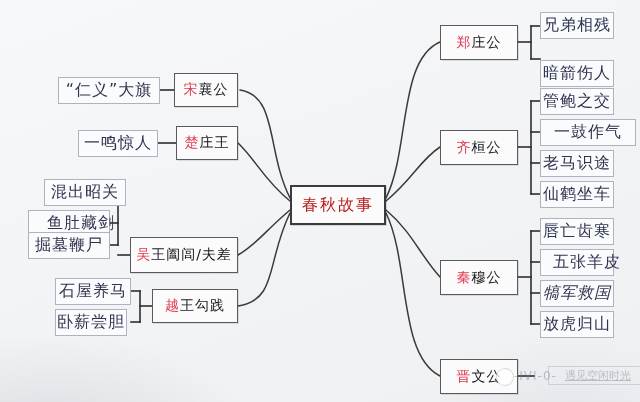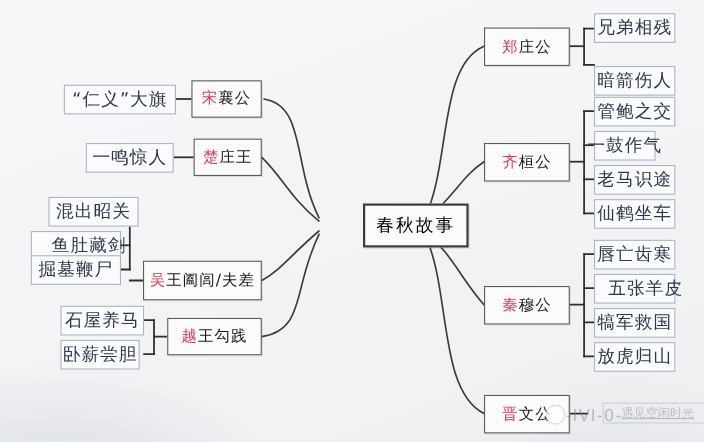--- a/index.html
+++ b/index.html
@@ -52,24 +52,23 @@
     display: flex;
     align-items: center;
     justify-content: center;
     white-space: nowrap;
     background: #fbfbfc;
   }
   
   .node.root {
     border: 2px solid #3b3b3d;
     font-size: 16px;
-    color: #000000;
+    color: #b91c1c;
     letter-spacing: 2px;
     box-shadow: 1px 1px 0 rgba(0,0,0,0.12);
-    margin-left: 40px;
   }
   
   .node.lvl1 {
     border: 1.6px solid #5a5a5e;
     font-size: 14px;
     color: #17171a;
     letter-spacing: 1px;
     box-shadow: 1px 1px 0 rgba(0,0,0,0.10);
   }
   
@@ -78,21 +77,21 @@
     font-size: 16px;
     color: #2f3550;
     letter-spacing: 1px;
     background: #fafbfc;
   }
   .accent {
     color: #e0384f;
   }
   .watermark {
     position: absolute;
-    font-size: 15px;
+    font-size: 12px;
     color: rgba(120,126,140,0.45);
     letter-spacing: 1px;
     white-space: nowrap;
     pointer-events: none;
     user-select: none;
   }
   .wm-badge {
     position: absolute;
     border: 1px solid rgba(150,156,170,0.35);
     color: rgba(120,126,140,0.42);
@@ -201,37 +200,37 @@
   <div class="node leaf" style="left:540px; top:12px; width:74px; height:27px;">
     <span>兄弟相残</span>
   </div>
   <div class="node leaf" style="left:540px; top:45px; width:74px; height:27px;margin-top:15px;">
     <span>暗箭伤人</span>
   </div>
 
   <div class="node leaf" style="left:540px; top:88px; width:74px; height:27px;">
     <span>管鲍之交</span>
   </div>
-  <div class="node leaf" style="left:540px; top:119px; width:56px; height:27px;">
+  <div class="node leaf" style="left:540px; top:119px; width:96px; height:27px;">
     <span>一鼓作气</span>
   </div>
   <div class="node leaf" style="left:540px; top:150px; width:74px; height:27px;">
     <span>老马识途</span>
   </div>
   <div class="node leaf" style="left:540px; top:181px; width:74px; height:27px;">
     <span>仙鹤坐车</span>
   </div>
 
   <div class="node leaf" style="left:540px; top:218px; width:74px; height:27px;">
     <span>唇亡齿寒</span>
   </div>
   <div class="node leaf" style="left:540px; top:249px; width:74px; height:27px;padding-left:20px;">
     <span>五张羊皮</span>
   </div>
-  <div class="node leaf" style="left:540px; top:280px; width:74px; height:27px;">
+  <div class="node leaf" style="left:540px; top:280px; width:74px; height:27px;font-style:italic;">
     <span>犒军救国</span>
   </div>
   <div class="node leaf" style="left:540px; top:311px; width:74px; height:27px;">
     <span>放虎归山</span>
   </div>
 
   <div class="node lvl1" style="left:174px; top:73px; width:64px; height:34px;">
     <span class="accent">宋</span>
       <span>襄公</span>
   </div>

